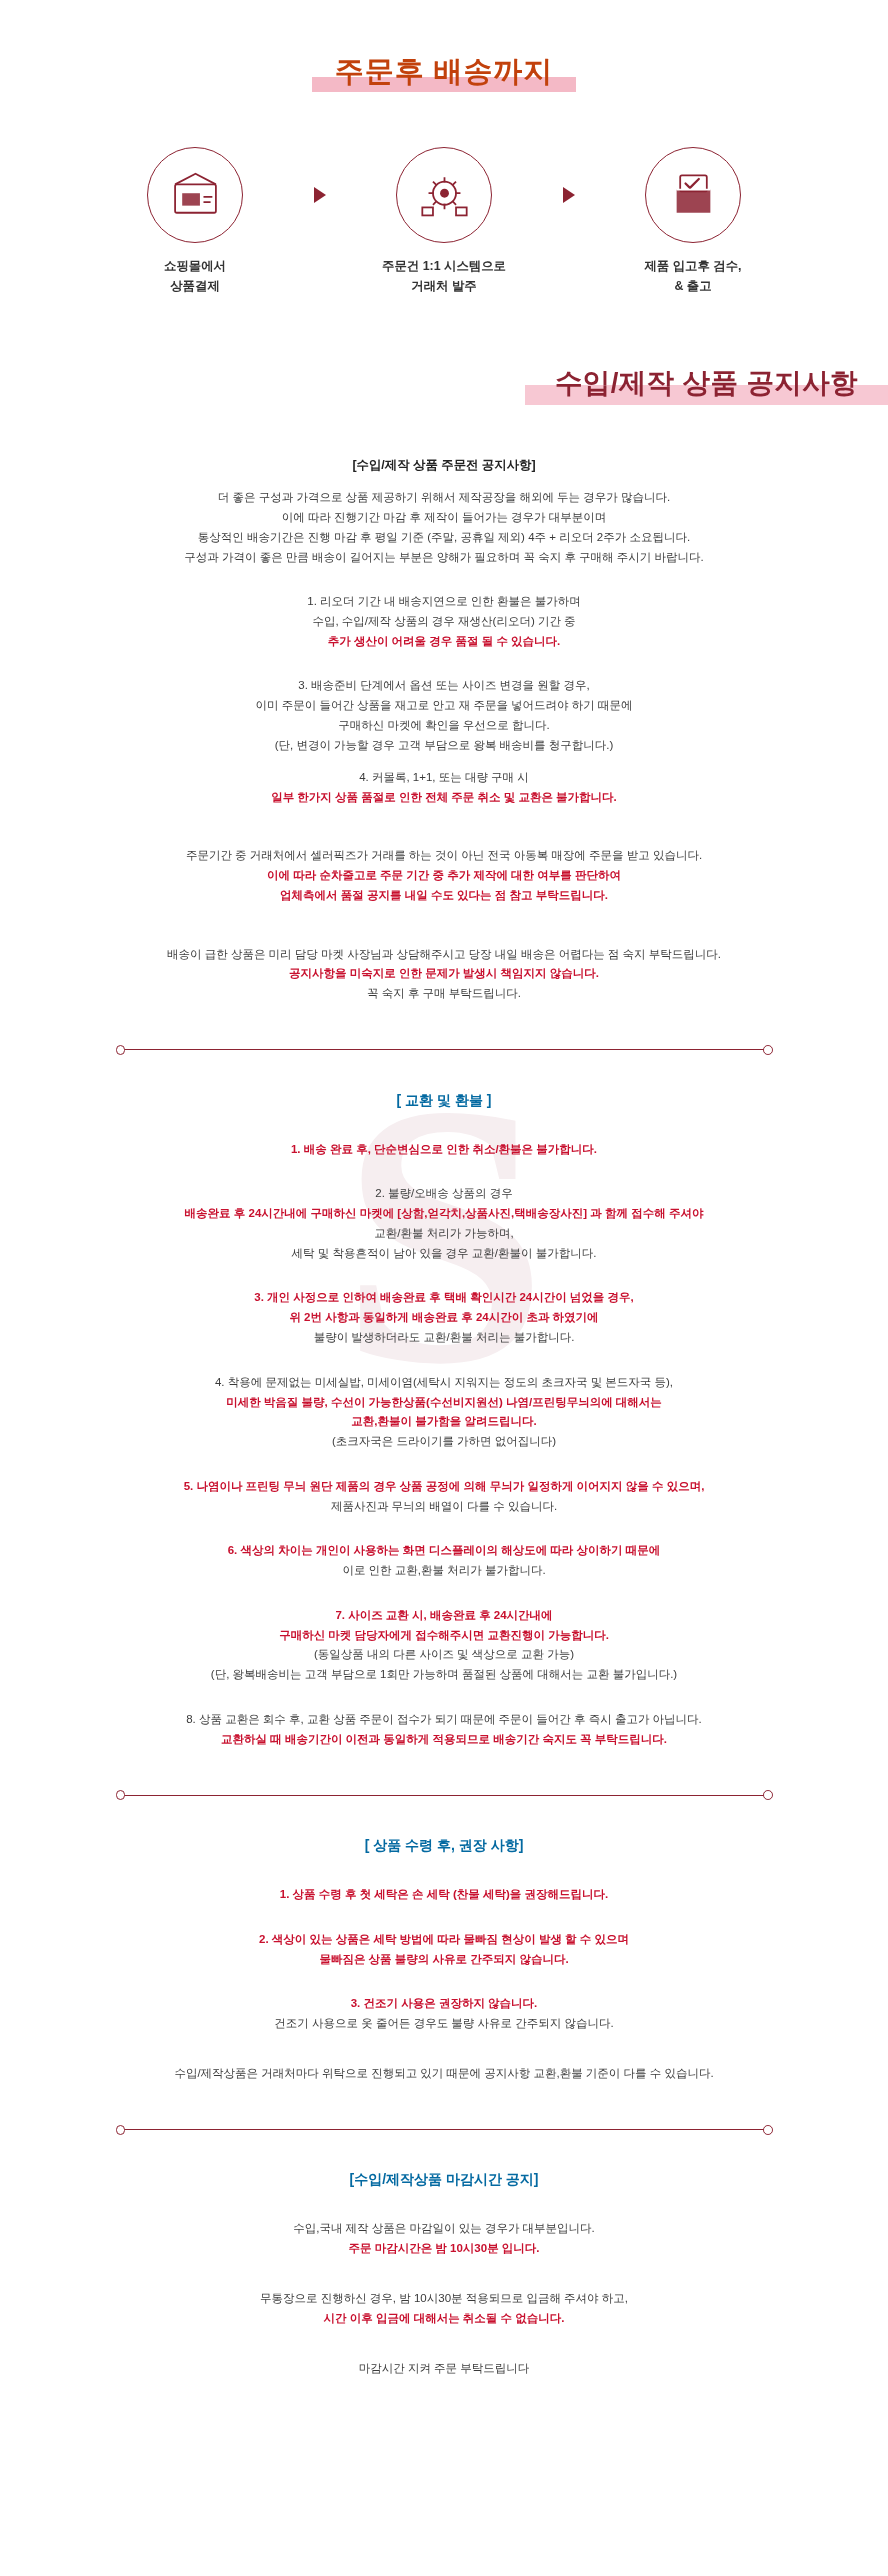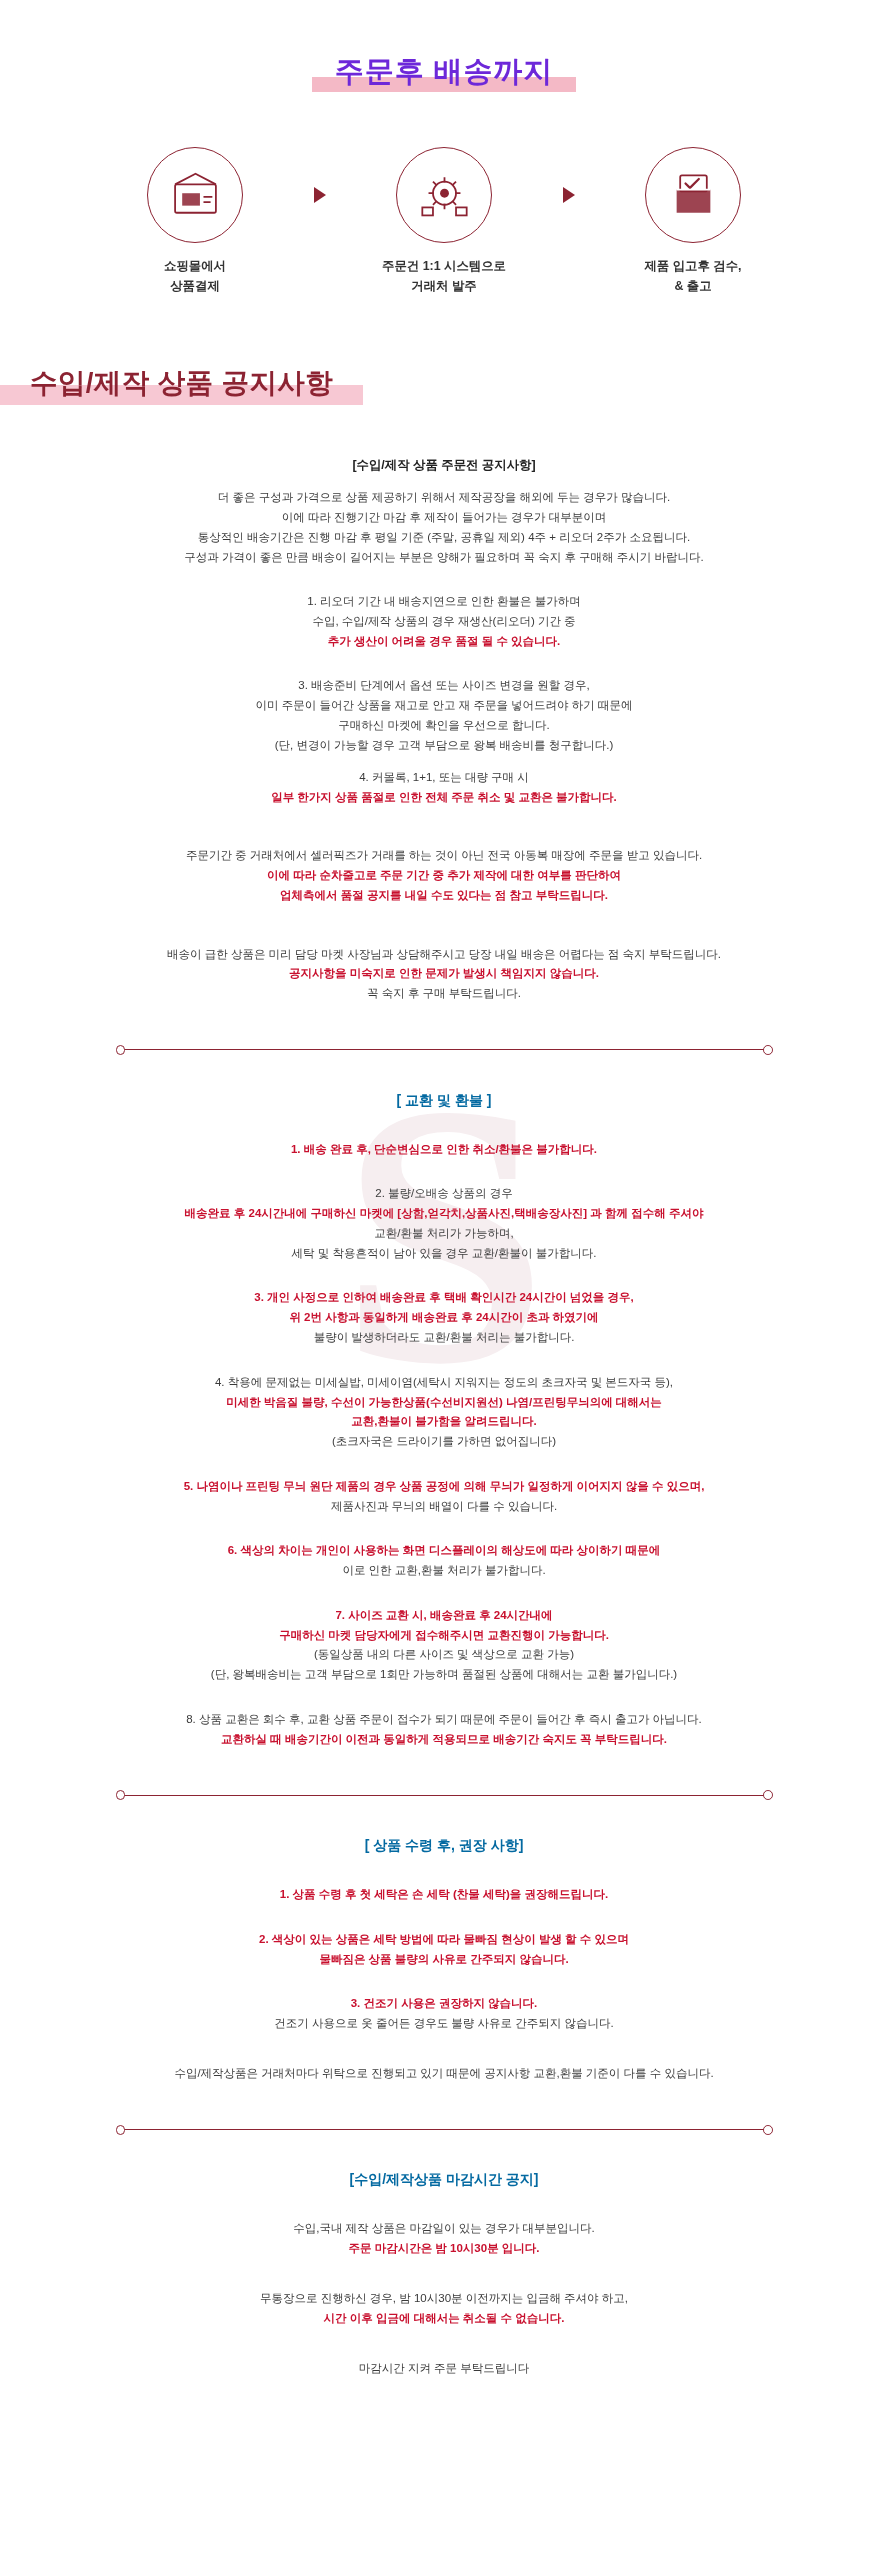--- a/index.html
+++ b/index.html
@@ -42,21 +42,21 @@
   .top-title-wrap {
     text-align: center;
     padding-top: 50px;
   }
   .top-title {
     display: inline-block;
     position: relative;
     font-size: 29px;
     font-weight: bold;
     letter-spacing: 0.9px;
-    color: #6d28d9;
+    color: #c2410c;
     padding: 1.8px 23px 3.6px 23px;
   }
   .top-title .hl {
     position: absolute;
     left: 0; right: 0;
     bottom: 3.6px;
     height: 15px;
     background: #f4b9c6;
     z-index: -1;
   }
@@ -103,21 +103,21 @@
     display: block;
     width: 0; height: 0;
     border-left: 12.4px solid #8c2332;
     border-top: 8px solid transparent;
     border-bottom: 8px solid transparent;
   }
 
   
   .sec-title-wrap {
     margin-top: 66px;
-    text-align: left;
+    text-align: right;
   }
   .sec-title {
     display: inline-block;
     position: relative;
     font-size: 27.5px;
     font-weight: bold;
     color: #8c2332;
     padding: 3.6px 30px 5.3px 30px;
     letter-spacing: 0.4px;
   }
@@ -380,21 +380,21 @@
       <div class="dot r"></div>
     </div>
 
     <div class="sec-head">[수입/제작상품 마감시간 공지]</div>
 
     <div class="block m3">
       <span class="line">수입,국내 제작 상품은 마감일이 있는 경우가 대부분입니다.</span>
       <span class="line red">주문 마감시간은 밤 10시30분 입니다.</span>
     </div>
     <div class="block m3">
-      <span class="line">무통장으로 진행하신 경우, 밤 10시30분 이전까지는 입금해 주셔야 하고,</span>
+      <span class="line">무통장으로 진행하신 경우, 밤 10시30분 적용되므로 입금해 주셔야 하고,</span>
       <span class="line red">시간 이후 입금에 대해서는 취소될 수 없습니다.</span>
     </div>
     <div class="block m3">
       <span class="line">마감시간 지켜 주문 부탁드립니다</span>
     </div>
 
     <div style="height:80px"></div>
   </div>
 </div>
 

